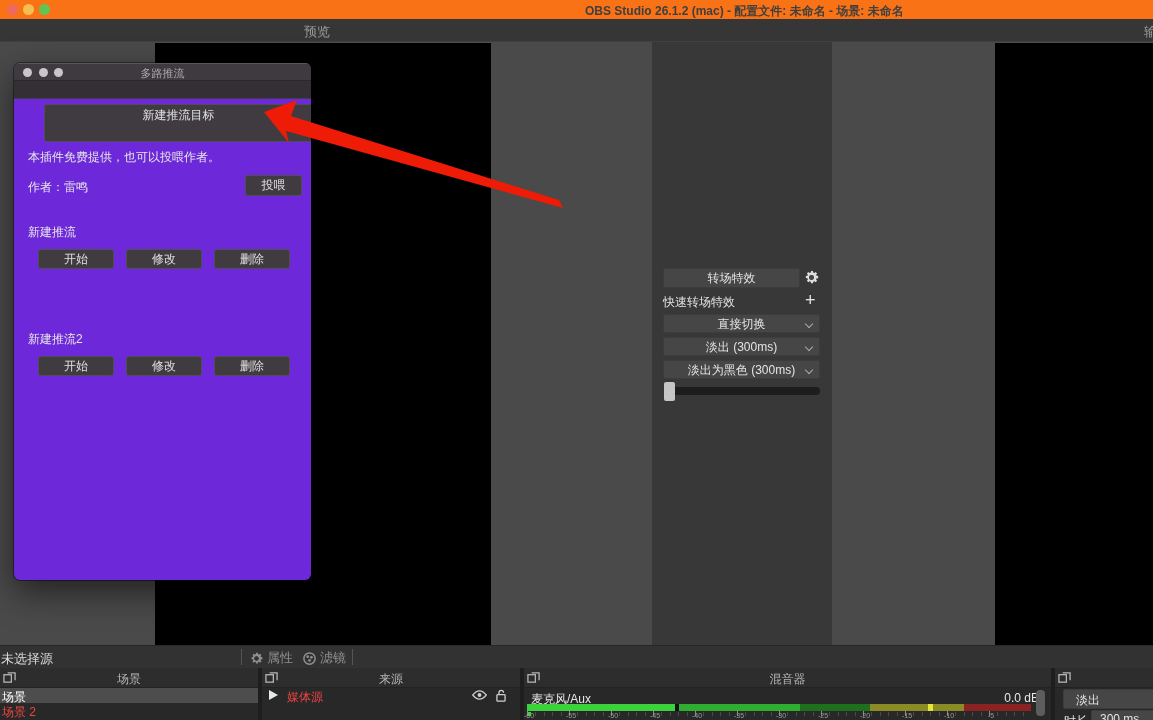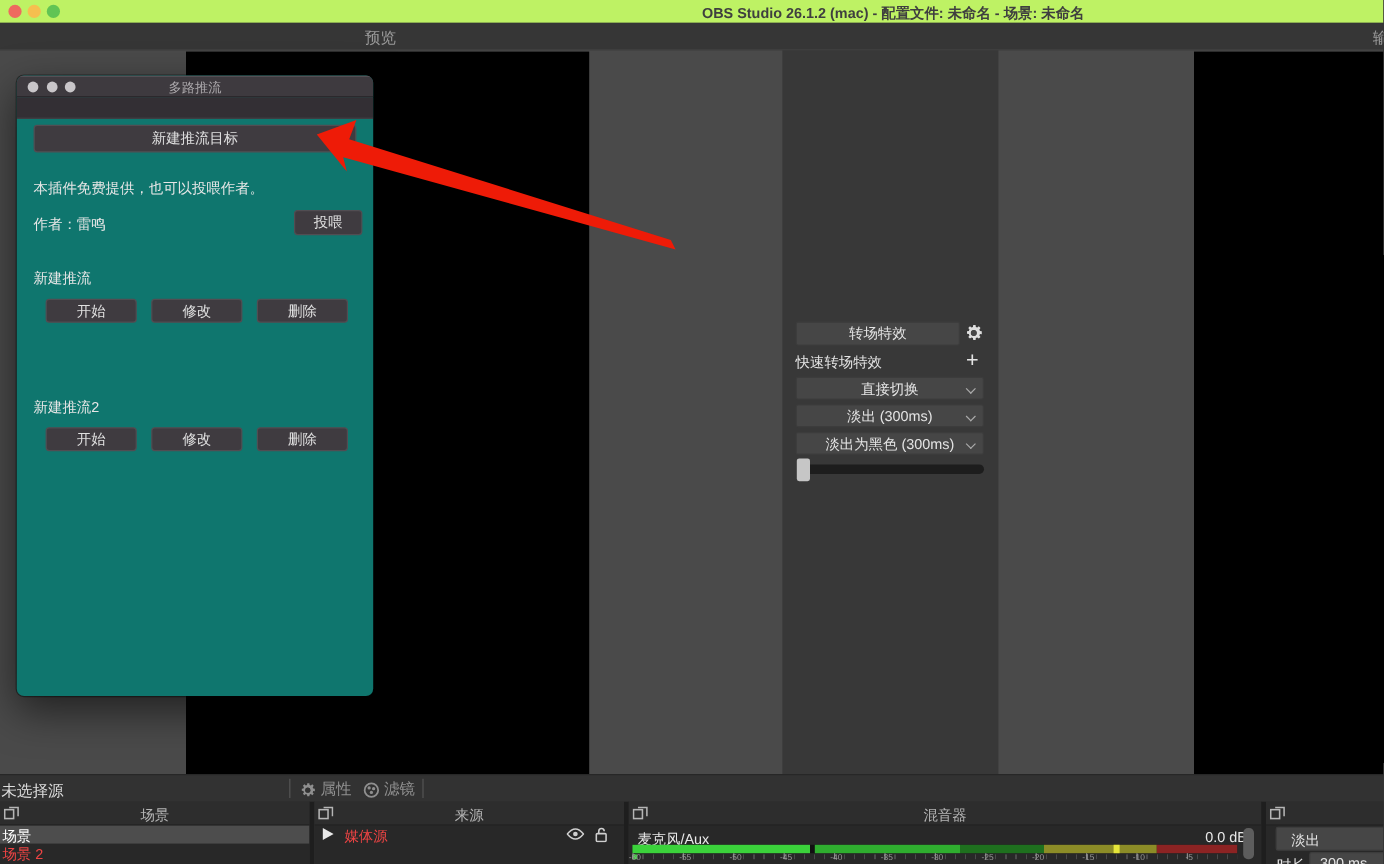--- a/index.html
+++ b/index.html
@@ -1,21 +1,21 @@
 <!DOCTYPE html>
 <html><head>
 <meta charset="utf-8">
 <style>
   * { margin:0; padding:0; box-sizing:border-box; }
   html,body { width:1153px; height:720px; overflow:hidden; background:#383838;
     font-family:"Liberation Sans","DejaVu Sans",sans-serif; }
   #stage { position:relative; width:1153px; height:720px; overflow:hidden; background:#383838; }
 
   
-  .mac-titlebar { position:absolute; left:0; top:0; width:1153px; height:19px; background:#bef264; }
+  .mac-titlebar { position:absolute; left:0; top:0; width:1153px; height:19px; background:#f97316; }
   .tl { position:absolute; top:4px; width:11px; height:11px; border-radius:50%; }
   .tl.red { left:7px; background:#ee6a5f; }
   .tl.yellow { left:23px; background:#f5bf4f; }
   .tl.green { left:39px; background:#61c454; }
   .mac-title { position:absolute; left:585px; top:3px; font-size:12px; font-weight:bold; color:#3f3f3f; white-space:nowrap; }
 
   
   .preview-strip { position:absolute; left:0; top:19px; width:1153px; height:23px; background:#363636; border-bottom:1px solid #414141; }
   .strip-label { position:absolute; top:4px; font-size:13px; color:#9a9a9a; white-space:nowrap; }
   .strip-label.left { left:304px; }
@@ -73,21 +73,21 @@
   
   .st-select { position:absolute; left:8px; top:21px; width:110px; height:20px; background:#464646; border:1px solid #3c3c3c; border-radius:2px; }
   .st-select span { position:absolute; left:12px; top:2px; font-size:12px; color:#e4e4e4;text-align:right; }
   .st-dur-label { position:absolute; left:9px; top:45px; font-size:12px; color:#e4e4e4; }
   .st-dur-box { position:absolute; left:36px; top:42px; width:70px; height:18px; background:#464646; border:1px solid #3c3c3c; border-radius:2px;
     font-size:12px; color:#e4e4e4; padding:1px 0 0 8px; }
 
   .vdiv { position:absolute; top:668px; width:4px; height:52px; background:#1e1e1e; }
 
   
-  .dialog { position:absolute; left:14px; top:63px; width:297px; height:517px; background:#0f766e; border-radius:6px;
+  .dialog { position:absolute; left:14px; top:63px; width:297px; height:517px; background:#6d28d9; border-radius:6px;
     box-shadow:0 12px 34px rgba(0,0,0,.55), 0 0 0 1px rgba(0,0,0,.4); overflow:hidden; }
   .dlg-titlebar { position:absolute; left:0; top:0; right:0; height:18px; background:#3e3a3f; border-top:1px solid #5a565b; border-bottom:1px solid #2b282c; }
   .dlg-tl { position:absolute; top:4px; width:9px; height:9px; border-radius:50%; background:#c9c6c9; }
   .dlg-title { position:absolute; left:0; right:0; top:2px; text-align:center; font-size:11px; color:#aeabae; }
   .dlg-substrip { position:absolute; left:0; top:18px; right:0; height:18px; background:#332f34; border-bottom:1px solid #434044; }
   .dlg-btn { position:absolute; background:#3f3b40; border:1px solid #514d52; border-radius:3px;
     color:#e0e0e0; font-size:12px; text-align:center; }
   .dlg-text { position:absolute; font-size:12px; color:#e6e6e6; white-space:nowrap; }
 
   .arrow-svg { position:absolute; left:0; top:0; pointer-events:none; }
@@ -277,21 +277,21 @@
 
   <div class="dialog">
     <div class="dlg-titlebar">
       <div class="dlg-tl" style="left:9px;"></div>
       <div class="dlg-tl" style="left:25px;"></div>
       <div class="dlg-tl" style="left:40px;"></div>
       <div class="dlg-title">多路推流</div>
     </div>
     <div class="dlg-substrip"></div>
 
-    <div class="dlg-btn" style="left:14px;top:41px;width:269px;height:23px;line-height:21px;">新建推流目标</div>
+    <div class="dlg-btn" style="left:30px;top:41px;width:269px;height:38px;line-height:21px;">新建推流目标</div>
 
     <div class="dlg-text" style="left:14px;top:86px;">本插件免费提供，也可以投喂作者。</div>
     <div class="dlg-text" style="left:14px;top:116px;">作者：雷鸣</div>
     <div class="dlg-btn" style="left:219px;top:112px;width:57px;height:21px;line-height:19px;margin-left:12px;">投喂</div>
 
     <div class="dlg-text" style="left:14px;top:161px;">新建推流</div>
     <div class="dlg-btn" style="left:24px;top:186px;width:76px;height:20px;line-height:18px;">开始</div>
     <div class="dlg-btn" style="left:112px;top:186px;width:76px;height:20px;line-height:18px;">修改</div>
     <div class="dlg-btn" style="left:200px;top:186px;width:76px;height:20px;line-height:18px;">删除</div>
 

